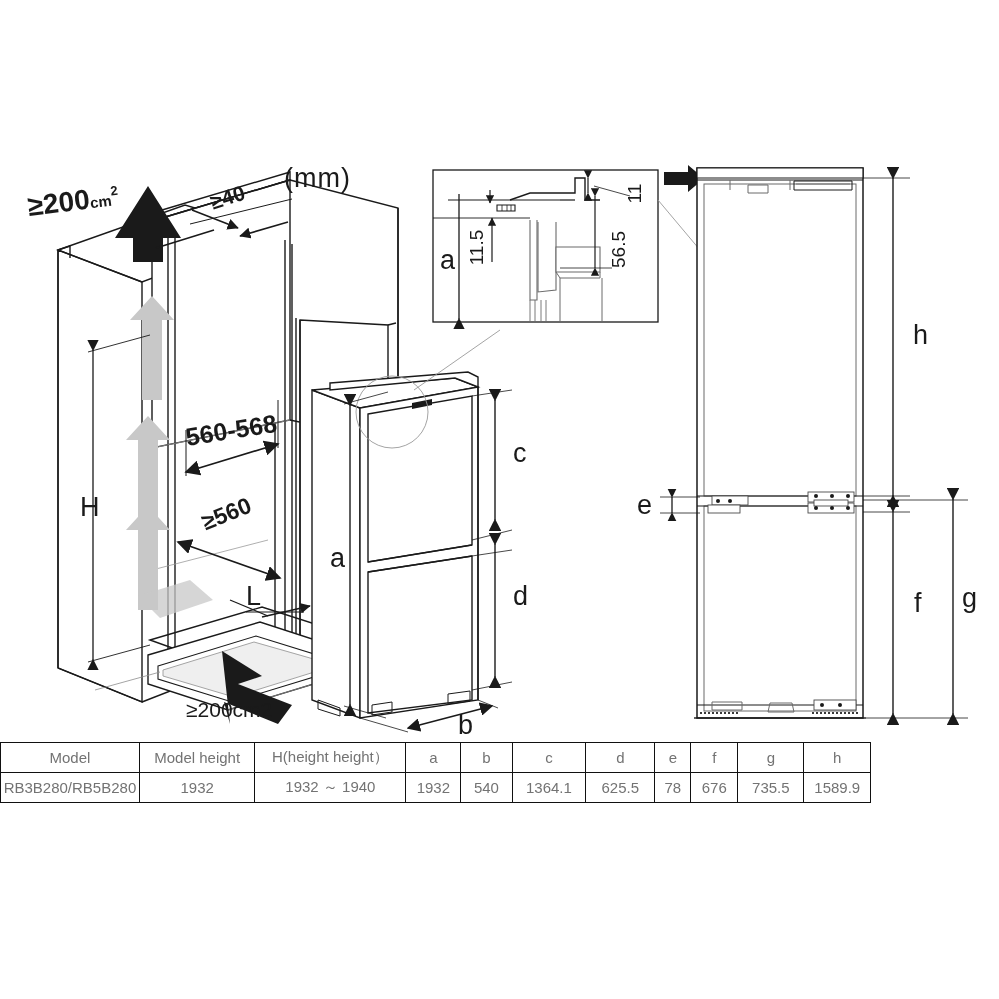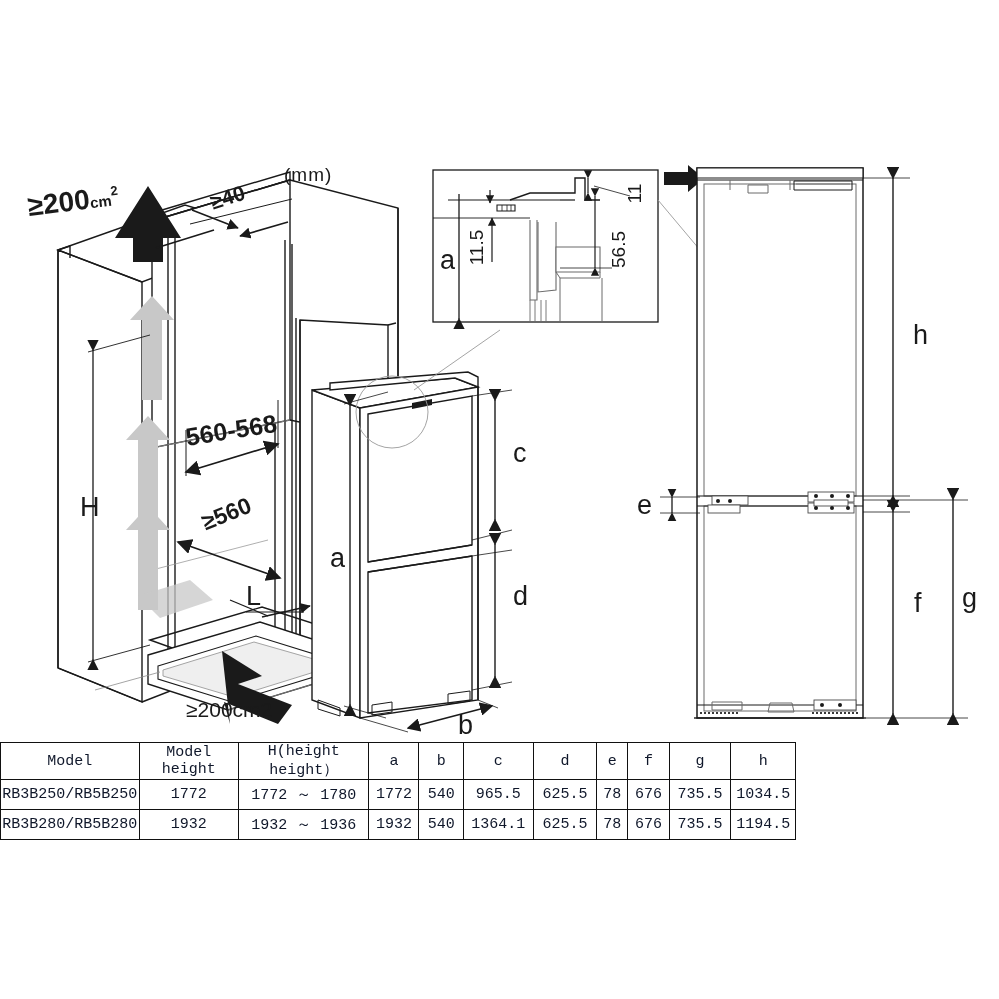--- a/index.html
+++ b/index.html
@@ -27,42 +27,42 @@
     width: 999px;
     height: 999px;
   }
   .lbl {
     position: absolute;
     font-family: "Liberation Sans", sans-serif;
     color: #1a1a1a;
     white-space: nowrap;
     line-height: 1;
   }
-  .unit-title { font-size: 19px; letter-spacing: 1px; }
+  .unit-title { font-size: 27px; letter-spacing: 1px; }
   .dim-letter { font-size: 27px; }
   .dim-num-sm { font-size: 19px; }
   .vent-top { font-size: 28px; font-weight: bold; transform: rotate(-7deg); transform-origin: left center; }
   .vent-top sup { font-size: 13px; font-weight: bold; vertical-align: super; }
   .vent-top .cm { font-size: 15px; font-weight: bold; }
   .vent-bot { font-size: 21px; }
   .gte40 { font-size: 21px; font-weight: bold; transform: rotate(-18deg); transform-origin: left center; }
   .d560 { font-size: 25px; font-weight: bold; transform: rotate(-9deg); transform-origin: left center; }
   .gte560 { font-size: 23px; font-weight: bold; transform: rotate(-22deg); transform-origin: left center; }
   .rot90 { transform: rotate(-90deg); transform-origin: center center; }
 
   
   #spec-table {
     position: absolute;
     left: 0px;
     top: 742px;
-    width: 796px;
+    width: 871px;
     border-collapse: collapse;
-    font-family: Liberation Mono, monospace;
+    font-family: Liberation Sans, sans-serif;
     font-size: 15px;
-    color: #0f172a;
+    color: #737373;
     background: #fff;
   }
   #spec-table th, #spec-table td {
     border: 1.3px solid #111;
     text-align: center;
     vertical-align: middle;
     padding: 0;
     height: 29px;
     font-weight: normal;
   }
@@ -412,41 +412,28 @@
         <th class="c-c">c</th>
         <th class="c-d">d</th>
         <th class="c-e">e</th>
         <th class="c-f">f</th>
         <th class="c-g">g</th>
         <th class="c-h">h</th>
       </tr>
     </thead>
     <tbody>
       <tr>
-        <td>RB3B250/RB5B250</td>
-        <td>1772</td>
-        <td>1772 ～ 1780</td>
-        <td>1772</td>
-        <td>540</td>
-        <td>965.5</td>
-        <td>625.5</td>
-        <td>78</td>
-        <td>676</td>
-        <td>735.5</td>
-        <td>1034.5</td>
-      </tr>
-      <tr>
         <td>RB3B280/RB5B280</td>
         <td>1932</td>
-        <td>1932 ～ 1936</td>
+        <td>1932 ～ 1940</td>
         <td>1932</td>
         <td>540</td>
         <td>1364.1</td>
         <td>625.5</td>
         <td>78</td>
         <td>676</td>
         <td>735.5</td>
-        <td>1194.5</td>
+        <td>1589.9</td>
       </tr>
     </tbody>
   </table>
 
 </div>
 
 </body></html>

